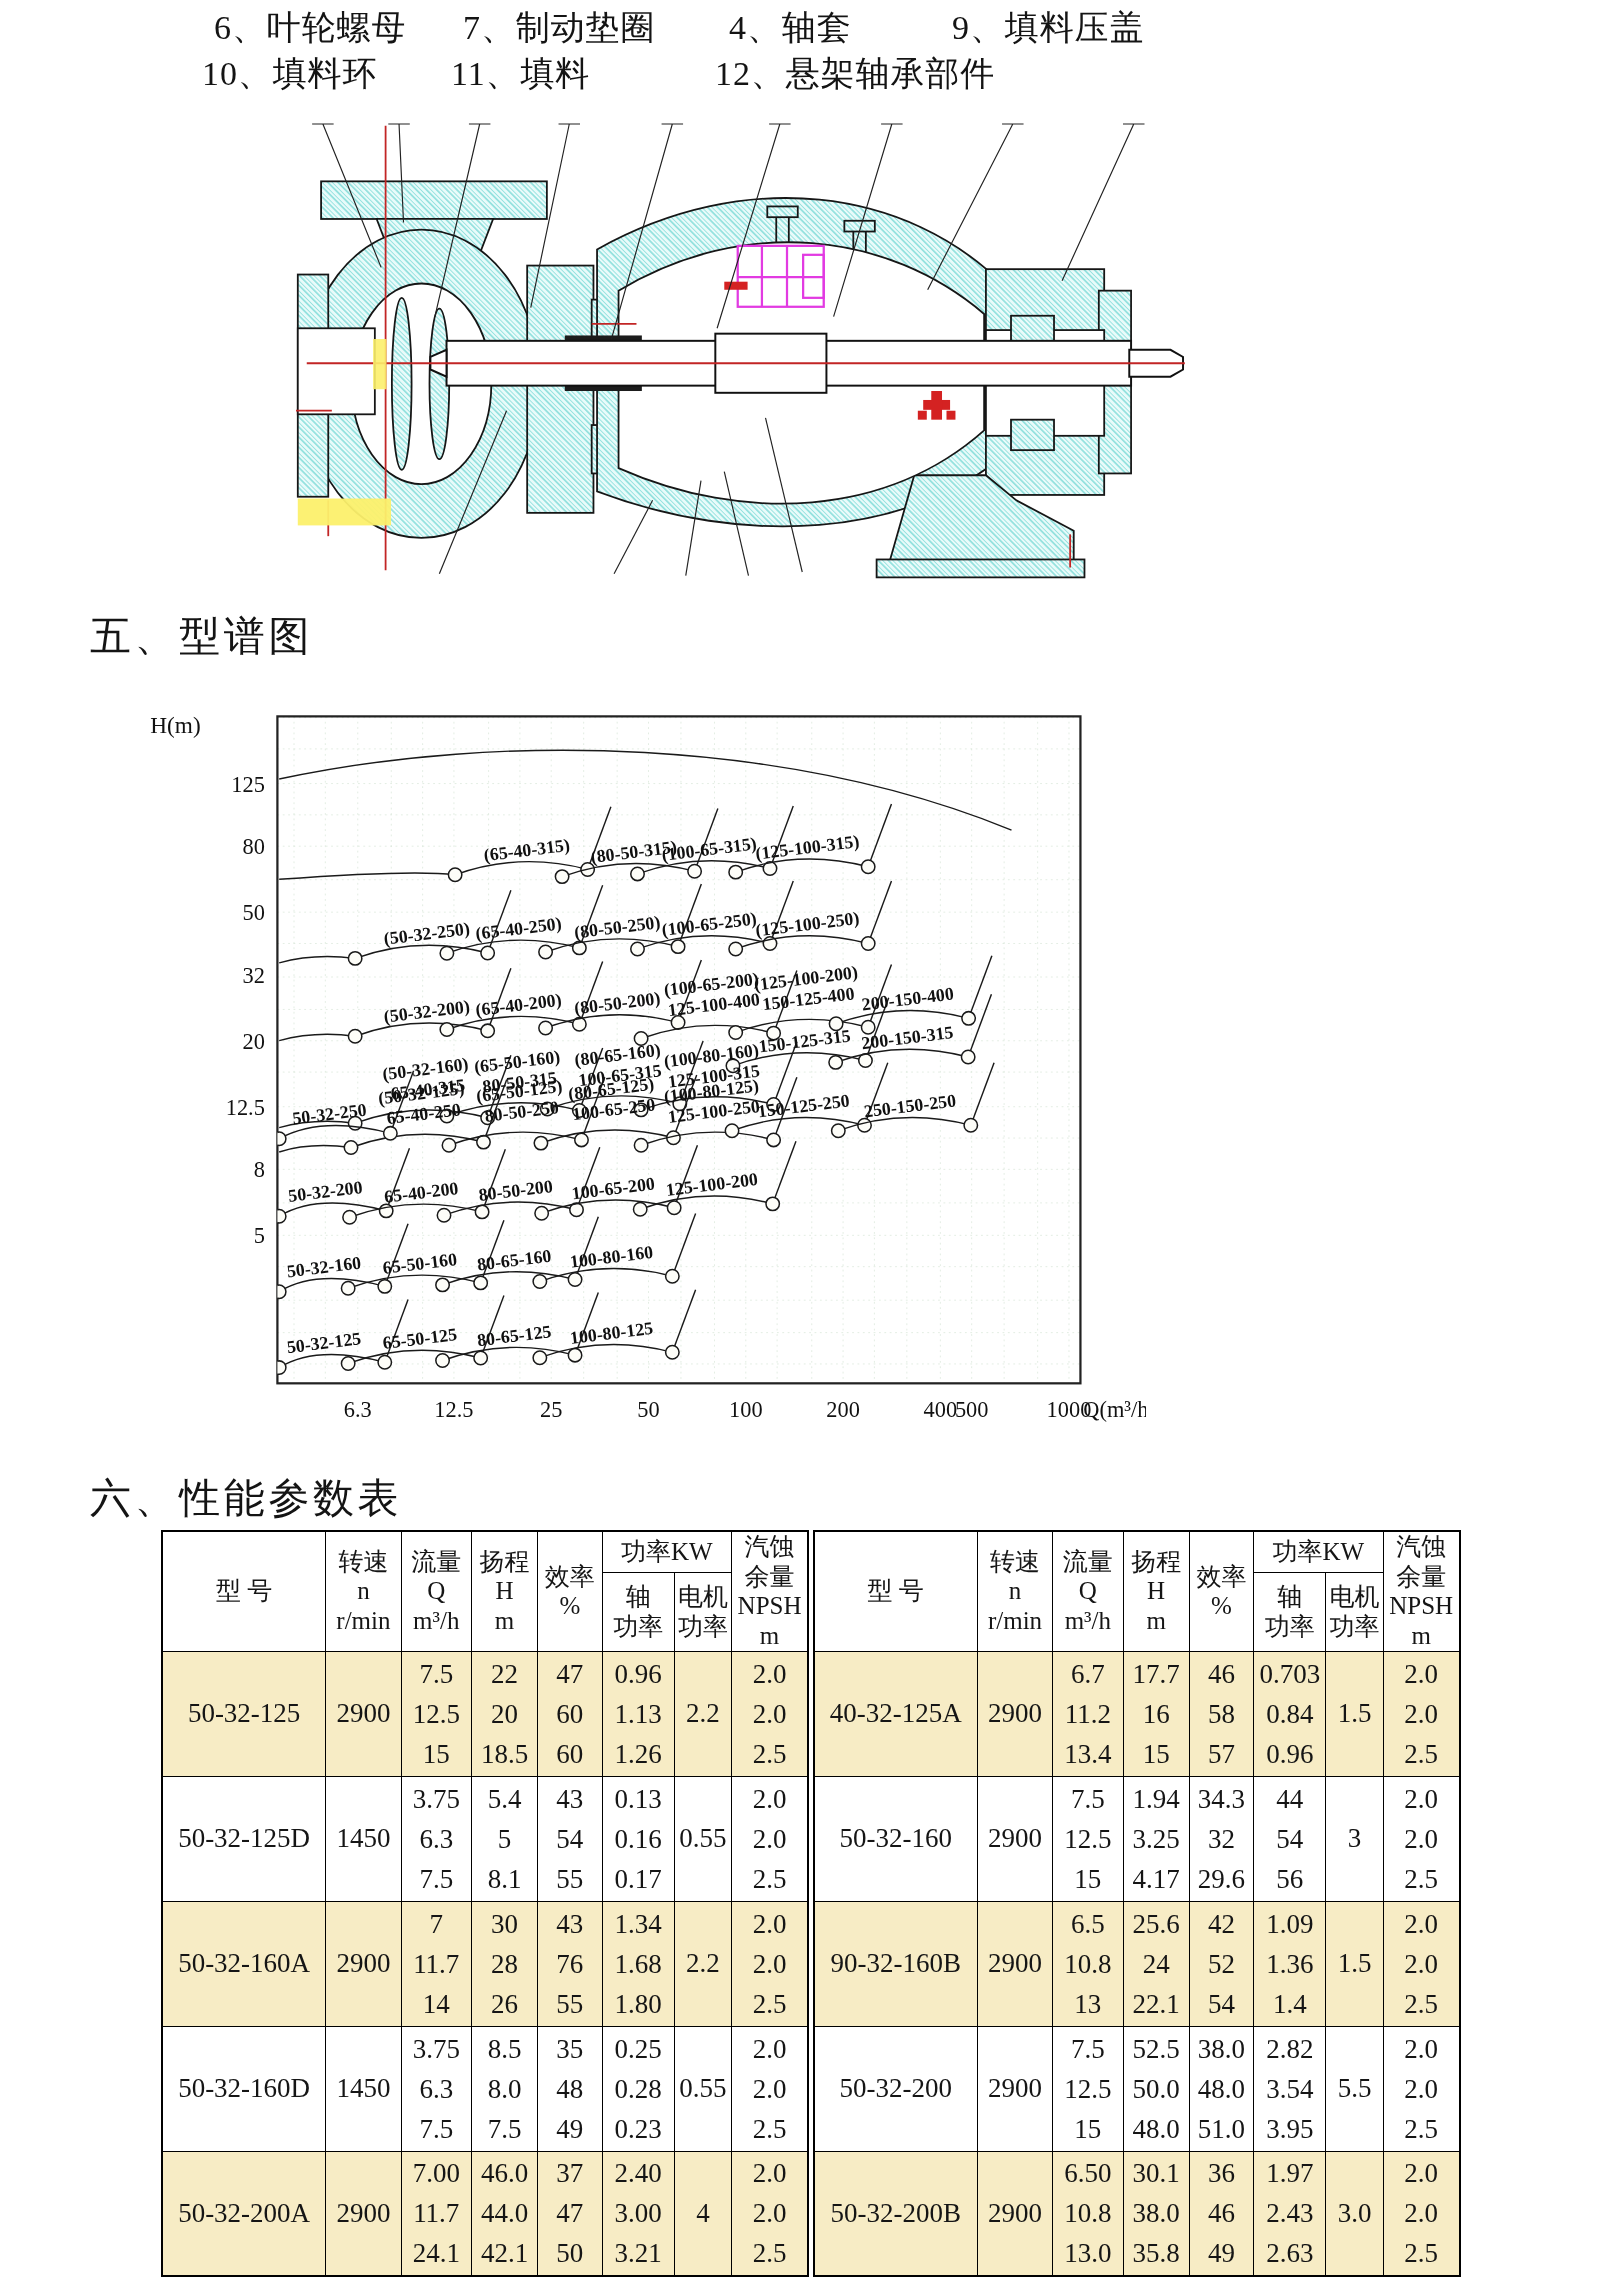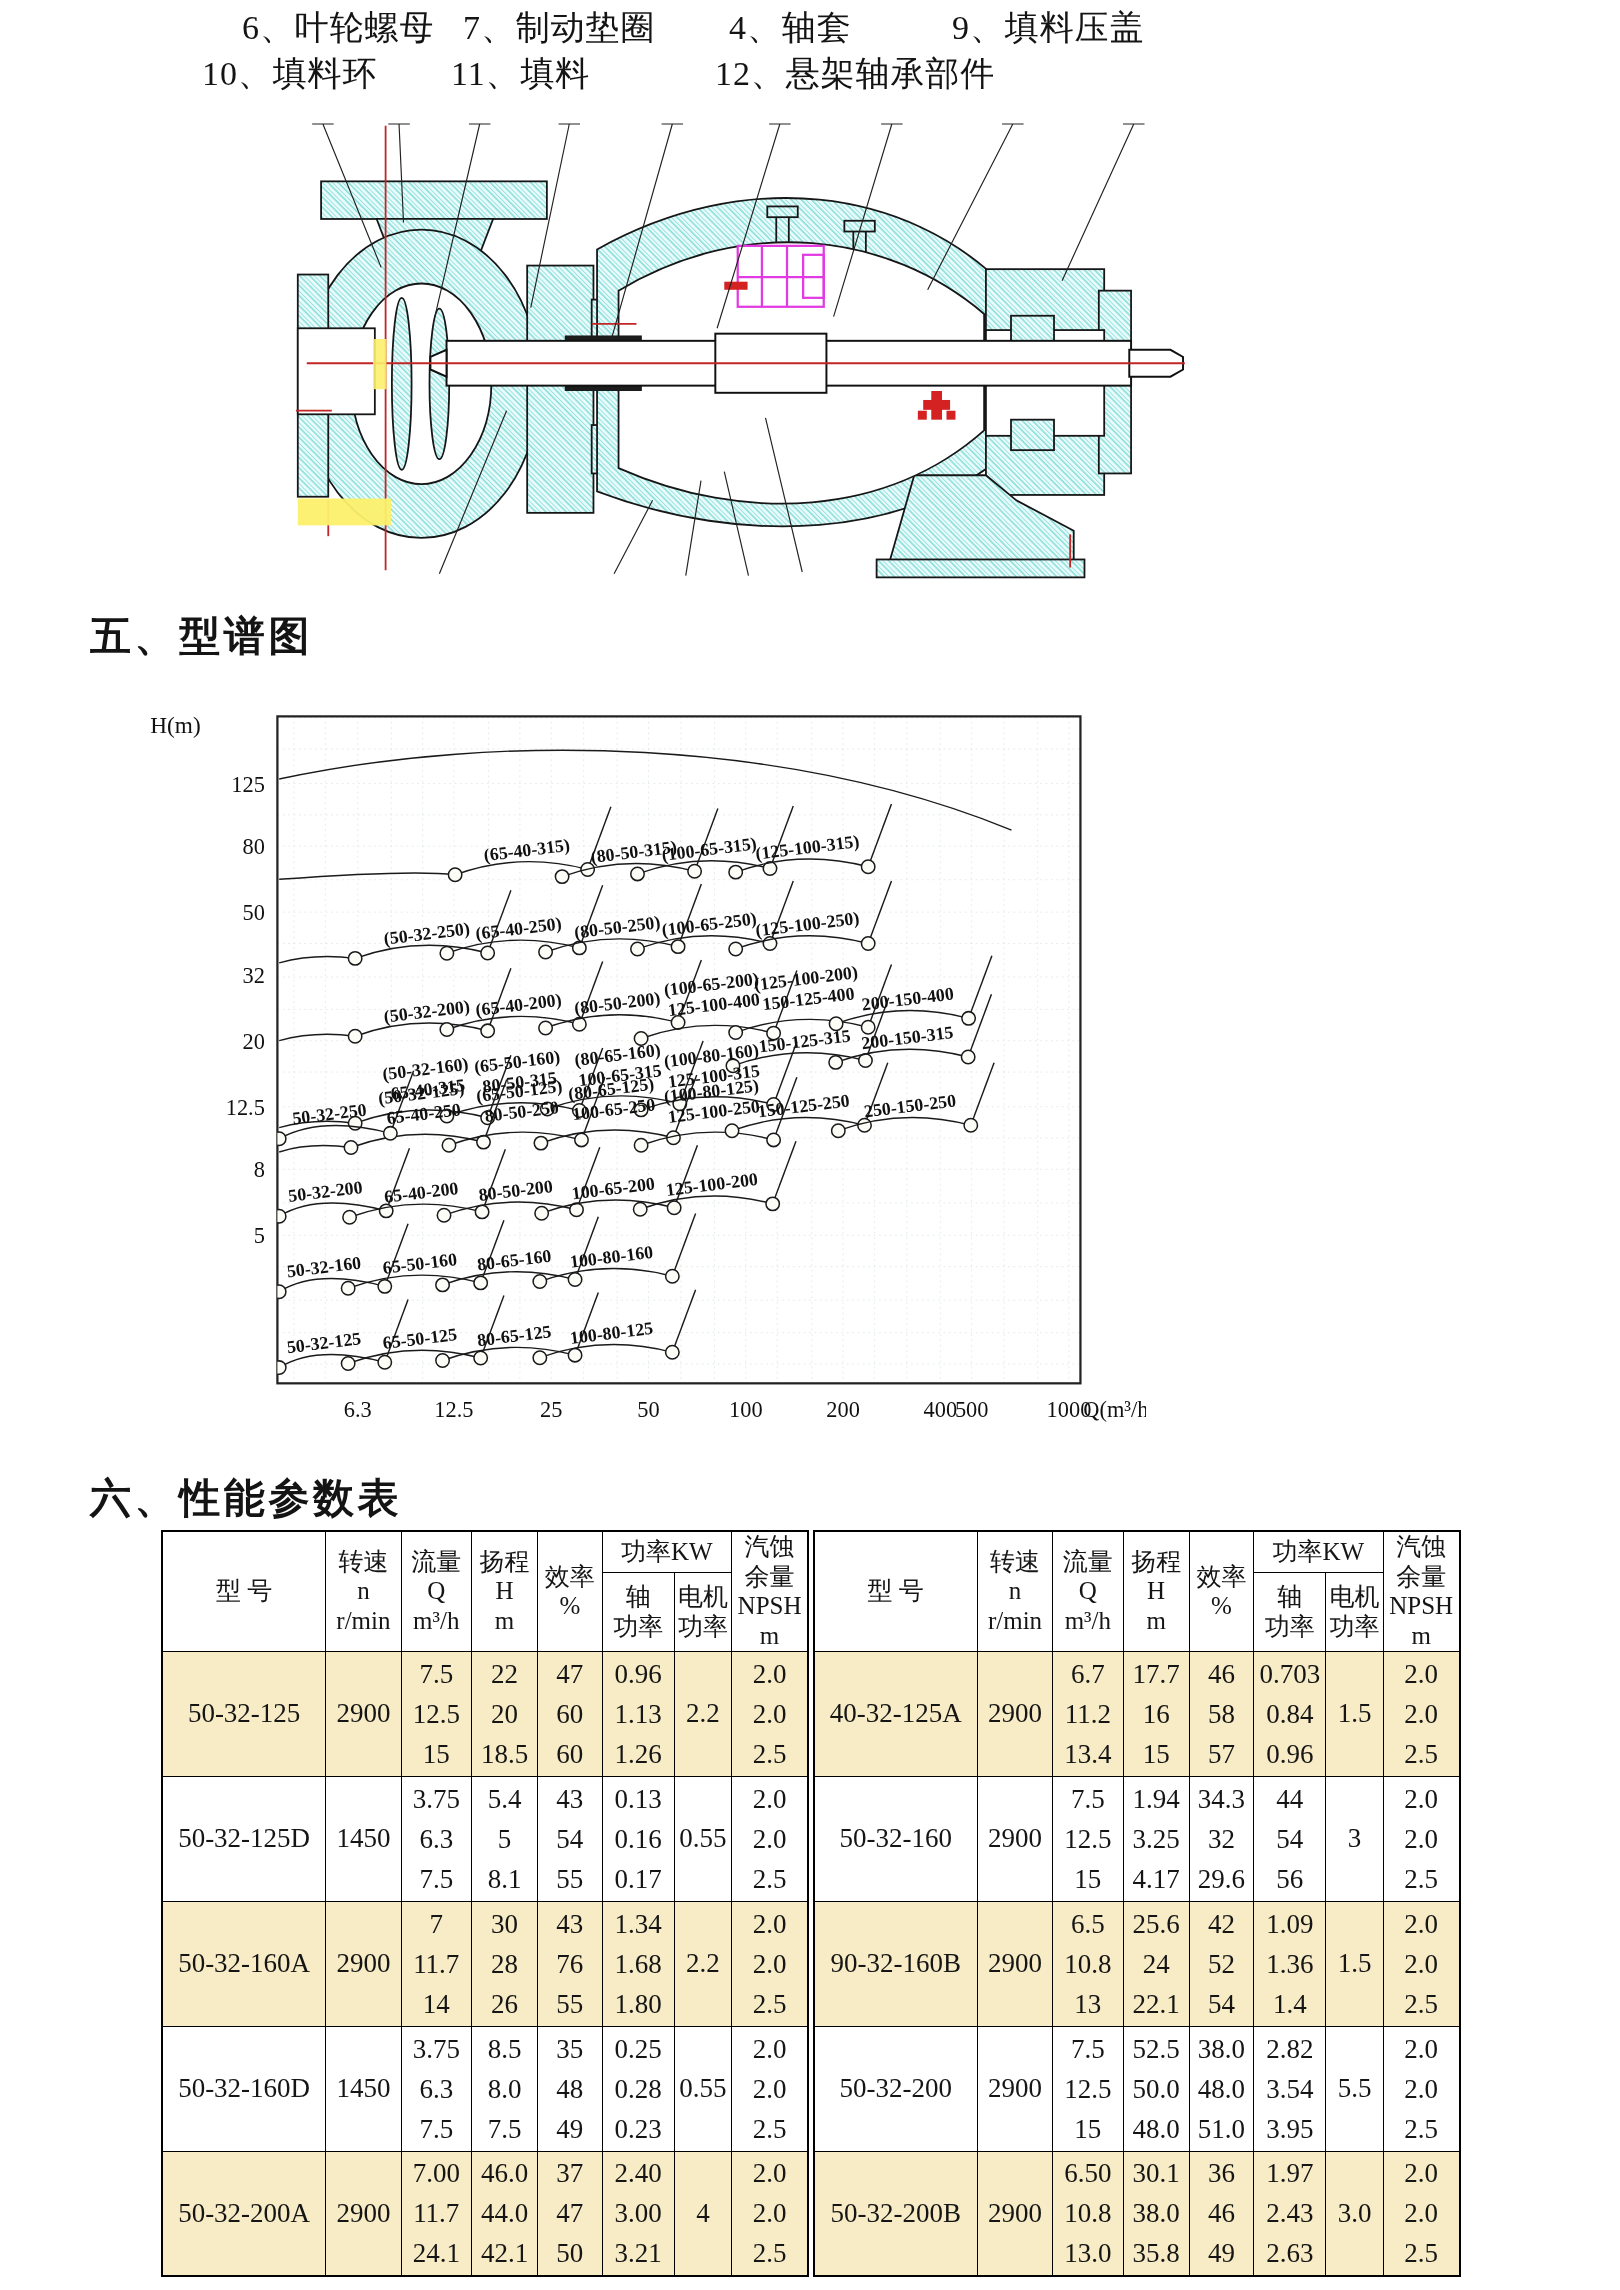--- a/index.html
+++ b/index.html
@@ -5,42 +5,42 @@
   html,body{margin:0;padding:0;}
   body{
     width:1620px;height:2291px;position:relative;background:#ffffff;
     font-family:"Liberation Serif","DejaVu Serif",serif;color:#141414;
     overflow:hidden;
   }
   .abs{position:absolute;}
   
   #parts-list .pitem{position:absolute;font-size:34px;white-space:nowrap;letter-spacing:0.9px;}
   
-  .sec-title{position:absolute;font-size:41px;font-weight:700;letter-spacing:3.6px;}
+  .sec-title{position:absolute;font-size:41px;font-weight:400;letter-spacing:3.6px;}
   
   svg text{font-family:"Liberation Serif","DejaVu Serif",serif;}
   
   #tables-wrap{position:absolute;left:161px;top:1530px;display:flex;gap:3.6px;}
   table.ptable{border-collapse:collapse;table-layout:fixed;width:648px;border:2.7px solid #000;}
   table.ptable th,table.ptable td{
     border:1.8px solid #000;padding:0;text-align:center;vertical-align:middle;
     font-size:27px;font-weight:400;color:#151515;
   }
   table.ptable th{white-space:pre-line;line-height:29.6px;font-size:25px;}
   table.ptable thead tr.h1{height:41px;}
   table.ptable thead tr.h2{height:79px;}
   table.ptable tbody tr{height:125px;}
   table.ptable tbody tr.hl td{background:#f7ecc5;}
   .ln{line-height:40px;height:40px;}
 </style>
 </head>
 <body>
 
 <div id="parts-list">
-    <span class="pitem" style="left: 214px; top: 5.4px; margin-left: 28px;">6、叶轮螺母</span>
+    <span class="pitem" style="left: 214px; top: 5.4px;">6、叶轮螺母</span>
     <span class="pitem" style="left: 463px; top: 5.4px;">7、制动垫圈</span>
     <span class="pitem" style="left: 729px; top: 5.4px;">4、轴套</span>
     <span class="pitem" style="left: 952px; top: 5.4px;">9、填料压盖</span>
     <span class="pitem" style="left: 202px; top: 51px;">10、填料环</span>
     <span class="pitem" style="left: 451px; top: 51px;">11、填料</span>
     <span class="pitem" style="left: 715px; top: 51px;">12、悬架轴承部件</span>
   </div>
 
 <svg id="pump-svg" class="abs" style="left:296px;top:115px;" width="896" height="466" viewBox="0 0 1000 520">
   <defs>

